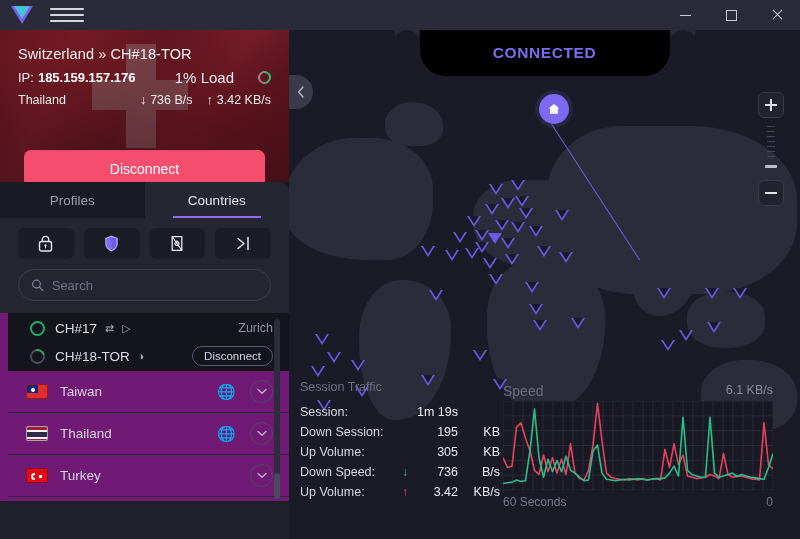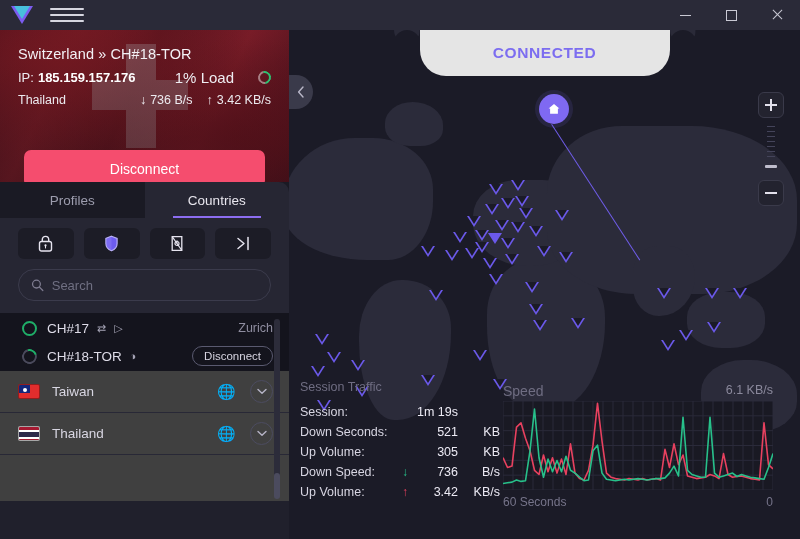--- a/index.html
+++ b/index.html
@@ -83,21 +83,21 @@
 
   .tools{ background:#262633; padding:10px 18px 0 18px; display:flex; gap:10px;}
   .tool-btn{ width:56px; height:31px; border-radius:6px; background:#1c1c26; display:flex; align-items:center;
              justify-content:center; cursor:pointer; border:none; }
   .search-wrap{ background:#262633; padding:10px 18px 12px 18px;}
   .search-box{ height:32px; border:1px solid #3b3b4c; border-radius:16px; display:flex; align-items:center; padding:0 12px; gap:8px;}
   .search-box input{ background:transparent; border:none; outline:none; color:#c9c7d4; font-size:13px; font-family:inherit; width:100%; }
   .search-box input::placeholder{ color:#6f6f82; }
 
   
-  .list{ position:relative; background:#404040; height:188px; overflow:hidden;}
+  .list{ position:relative; background:#701a75; height:188px; overflow:hidden;padding-left:8px;}
   .srv-row{ position:relative; height:26px; display:flex; align-items:center; padding:0 16px 0 22px; background:#14141d;}
   .srv-row.first{ height:28px; padding-top:2px; }
   .dot-ring{ width:15px; height:15px; border-radius:50%; border:2px solid #4a4a5c; flex:0 0 auto;}
   .dot-ring.full{ border-color:#1fae68; border-right-color:#1fae68; border-top-color:#1fae68;}
   .dot-ring.partial{ border-top-color:#1fae68; transform:rotate(30deg); }
   .srv-name{ margin-left:10px; color:#dedce8; font-size:13.5px;}
   .mini-ico{ margin-left:8px; color:#a6a4b6; font-size:11px; line-height:1;}
   .srv-right{ margin-left:auto; display:flex; align-items:center;}
   .city{ color:#8f8da0; font-size:12.5px;text-align:center; }
   .disc-pill{ border:1px solid #5a5a70; border-radius:13px; padding:3px 11px; color:#d6d4e0; font-size:11.5px; background:transparent; cursor:pointer; font-family:inherit;}
@@ -110,21 +110,21 @@
 
   .sb-track{ position:absolute; width:6px; border-radius:3px; background:#2c2c3a; }
   .sb-thumb{ position:absolute; width:6px; border-radius:3px; background:#4b4b5e; }
 
   
   .map{ position:absolute; top:30px; left:289px; width:511px; height:509px;
         background:#1b1b27; overflow:hidden;}
   .land{ position:absolute; background:#2b2b3a; }
   .banner{
     position:absolute; left:50%; transform:translateX(-50%); top:0; width:250px; height:46px;
-    background:#e5e5e5; border-bottom-left-radius:26px; border-bottom-right-radius:26px;
+    background:#000000; border-bottom-left-radius:26px; border-bottom-right-radius:26px;
     display:flex; align-items:center; justify-content:center;
   }
   .banner span{ color:#7c6df0; font-size:15.5px; font-weight:bold; letter-spacing:.6px;}
   .banner::before, .banner::after{
     content:""; position:absolute; top:0; width:26px; height:26px; background:transparent;
     box-shadow:0 -13px 0 0 #2a2a38; border-radius:50%;
   }
   .banner::before{ left:-26px; clip-path: inset(0 0 50% 0); }
   .banner::after{ right:-26px; clip-path: inset(0 0 50% 0); }
   .home-pin{ position:absolute; left:250px; top:64px; width:30px; height:30px; border-radius:50%;
@@ -316,20 +316,35 @@
         <span class="cty-right">
           <span class="globe">🌐</span>
           <span class="chev-circ">
             <svg width="10" height="7" viewBox="0 0 10 7">
               <path d="M1 1.4L5 5.2 9 1.4" fill="none" stroke="#b6b4c6" stroke-width="1.4" stroke-linecap="round" stroke-linejoin="round"></path>
             </svg>
           </span>
         </span>
       </div>
 
+      <div class="cty-row">
+        <span class="flag" style="background:#e30a17">
+          <span style="position:absolute;left:4px;top:4px;width:7px;height:7px;border-radius:50%;border:2px solid #fff;display:block"></span>
+          <span style="position:absolute;left:7.5px;top:4px;width:5px;height:7px;background:#e30a17;display:block"></span>
+          <span style="position:absolute;left:12px;top:5.5px;width:3px;height:3px;background:#fff;display:block"></span>
+        </span>
+        <span class="cty-name">Turkey</span>
+        <span class="cty-right">
+          <span class="chev-circ">
+            <svg width="10" height="7" viewBox="0 0 10 7">
+              <path d="M1 1.4L5 5.2 9 1.4" fill="none" stroke="#b6b4c6" stroke-width="1.4" stroke-linecap="round" stroke-linejoin="round"></path>
+            </svg>
+          </span>
+        </span>
+      </div>
 
       <div class="sb-track" style="right:9px; top:6px; height:176px;"></div>
       <div class="sb-thumb" style="right:9px; top:160px; height:26px;"></div>
     </div>
   </div>
 
   <div class="map">
 
     <div class="land" style="left:-6px;top:108px;width:150px;height:122px;border-radius:48% 40% 30% 56%/55% 42% 48% 40%;"></div>
     <div class="land" style="left:96px;top:72px;width:58px;height:44px;border-radius:50% 55% 40% 45%;"></div>
@@ -511,23 +526,23 @@
 
     <div class="stats" style="left:11px; top:350px;">
       <h4>Session Traffic</h4>
       <div class="st-row">
         <span class="st-lbl">Session:</span>
         <span class="st-arrow"></span>
         <span class="st-val">1m 19s</span>
         <span class="st-unit"></span>
       </div>
       <div class="st-row">
-        <span class="st-lbl">Down Seconds:</span>
+        <span class="st-lbl">Down Session:</span>
         <span class="st-arrow"></span>
-        <span class="st-val">521</span>
+        <span class="st-val">195</span>
         <span class="st-unit">KB</span>
       </div>
       <div class="st-row">
         <span class="st-lbl">Up Volume:</span>
         <span class="st-arrow"></span>
         <span class="st-val">305</span>
         <span class="st-unit">KB</span>
       </div>
       <div class="st-row">
         <span class="st-lbl">Down Speed:</span>

